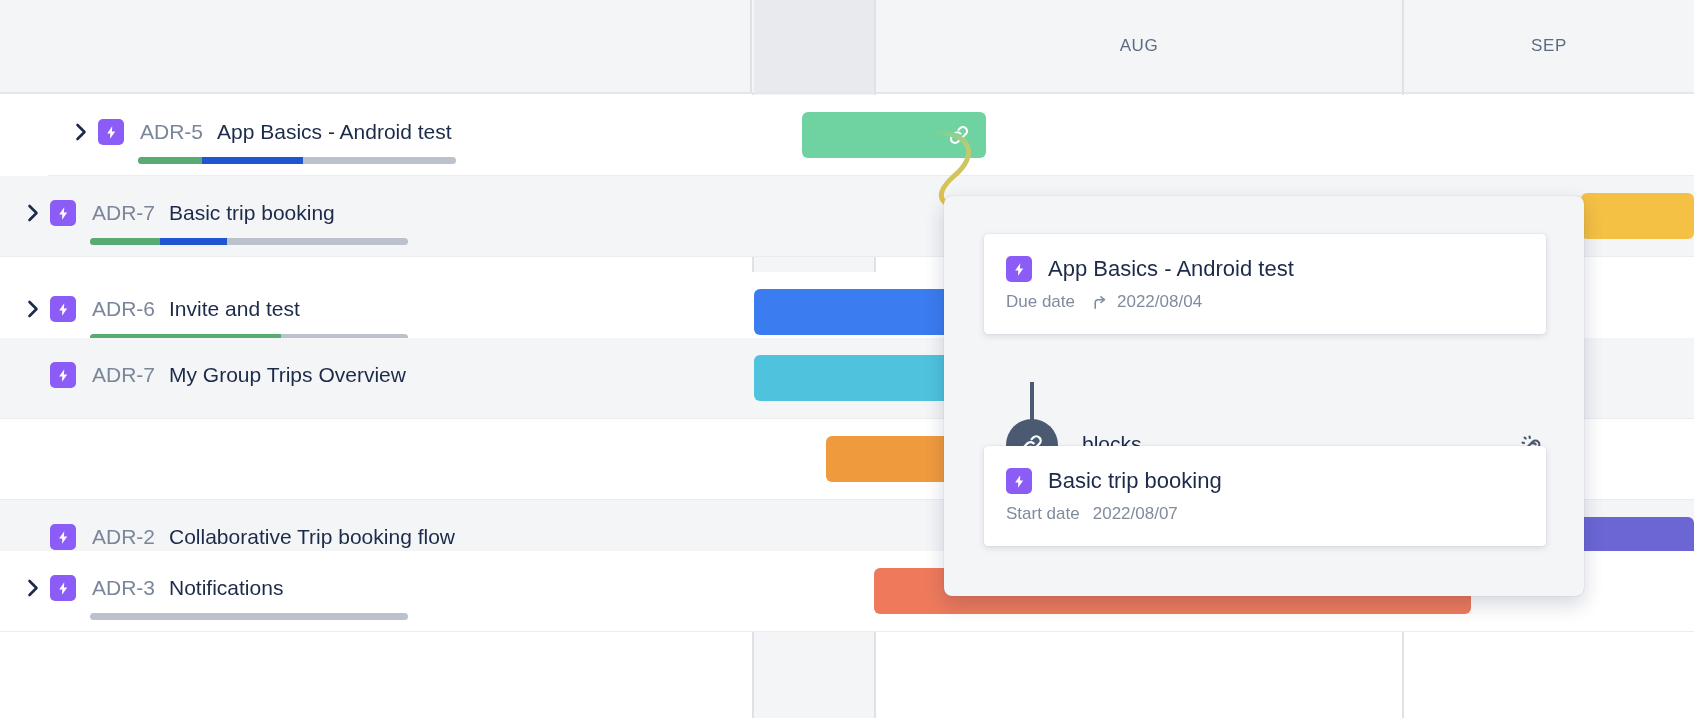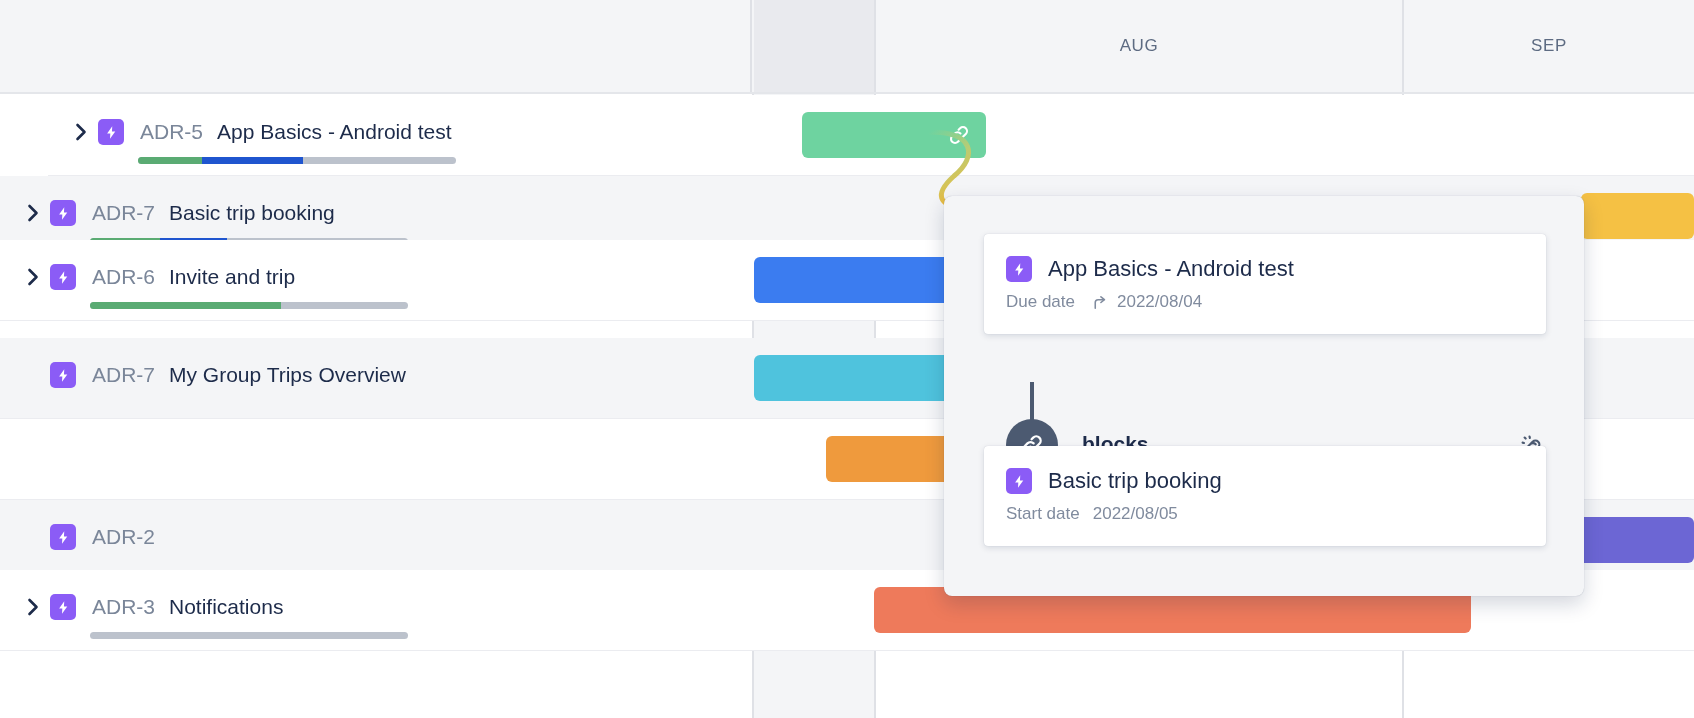--- a/index.html
+++ b/index.html
@@ -197,21 +197,21 @@
     position: absolute;
     left: 62px; top: 223px;
     width: 52px; height: 52px;
     border-radius: 50%;
     background: #4c5a71;
     display: flex; align-items: center; justify-content: center;
   }
   #popup-relation-label {
     position: absolute;
     left: 138px; top: 236px;
-    font-size: 21px; font-weight: bold;
+    font-size: 21px; font-weight: normal;
     color: #1d2b4a;
   }
   #popup-unlink-button {
     position: absolute;
     right: 34px; top: 234px;
     width: 34px; height: 34px;
     display: flex; align-items: center; justify-content: center;
     cursor: pointer;
   }
 </style>
@@ -285,35 +285,35 @@
             <span class="issue-key">ADR-7</span>
             <span class="issue-summary">Basic trip booking</span>
           </div>
           <div class="progress-track">
             <div class="progress-seg seg-green" style="width: 22%;"></div>
             <div class="progress-seg seg-blue" style="width: 21%;"></div>
           </div>
         </div>
         <div class="bar" style="left: 1581px; width: 113px; background: rgb(245, 193, 68);"></div>
       </div>
-      <div class="row plain" style="top: 240px;">
+      <div class="row plain" style="top: 272px;">
         <div class="row-left">
           <div class="row-main">
             <span class="chevron">
               <svg width="13" height="18" viewBox="0 0 12 18" fill="none" stroke="#1d2b4a" stroke-width="2.6" stroke-linecap="round" stroke-linejoin="round">
                 <path d="M2 2l7 7-7 7"></path>
               </svg>
             </span>
             <span class="epic-icon">
               <svg width="15" height="15" viewBox="0 0 24 24">
                 <path d="M13.2 2 5 13.4h5.1L9.6 22 18 10.2h-5.3z" fill="#ffffff"></path>
               </svg>
             </span>
             <span class="issue-key">ADR-6</span>
-            <span class="issue-summary">Invite and trip</span>
+            <span class="issue-summary">Invite and test</span>
           </div>
           <div class="progress-track">
             <div class="progress-seg seg-green" style="width: 60%;"></div>
           </div>
         </div>
         <div class="bar" style="left: 754px; width: 213px; background: rgb(59, 124, 240);"></div>
       </div>
       <div class="row alt" style="top: 338px;">
         <div class="row-left">
           <div class="row-main">
@@ -343,25 +343,26 @@
               <svg width="13" height="18" viewBox="0 0 12 18" fill="none" stroke="#1d2b4a" stroke-width="2.6" stroke-linecap="round" stroke-linejoin="round">
                 <path d="M2 2l7 7-7 7"></path>
               </svg>
             </span>
             <span class="epic-icon">
               <svg width="15" height="15" viewBox="0 0 24 24">
                 <path d="M13.2 2 5 13.4h5.1L9.6 22 18 10.2h-5.3z" fill="#ffffff"></path>
               </svg>
             </span>
             <span class="issue-key">ADR-2</span>
+            <span class="issue-summary">Collaborative Trip booking flow</span>
           </div>
         </div>
         <div class="bar" style="left: 1063px; width: 631px; background: rgb(108, 102, 212);"></div>
       </div>
-      <div class="row plain" style="top: 570px;">
+      <div class="row plain" style="top: 551px;">
         <div class="row-left">
           <div class="row-main">
             <span class="chevron">
               <svg width="13" height="18" viewBox="0 0 12 18" fill="none" stroke="#1d2b4a" stroke-width="2.6" stroke-linecap="round" stroke-linejoin="round">
                 <path d="M2 2l7 7-7 7"></path>
               </svg>
             </span>
             <span class="epic-icon">
               <svg width="15" height="15" viewBox="0 0 24 24">
                 <path d="M13.2 2 5 13.4h5.1L9.6 22 18 10.2h-5.3z" fill="#ffffff"></path>
@@ -434,19 +435,19 @@
       <div class="card-title-row">
         <span class="epic-icon">
           <svg width="15" height="15" viewBox="0 0 24 24">
               <path d="M13.2 2 5 13.4h5.1L9.6 22 18 10.2h-5.3z" fill="#ffffff"></path>
             </svg>
         </span>
         <span class="card-title">Basic trip booking</span>
       </div>
       <div class="card-meta tight">
         <span class="meta-label">Start date</span>
-        <span class="meta-value">2022/08/05</span>
+        <span class="meta-value">2022/08/07</span>
       </div>
     </div>
 
   </div>
 
 </div>
 
 </body></html>

